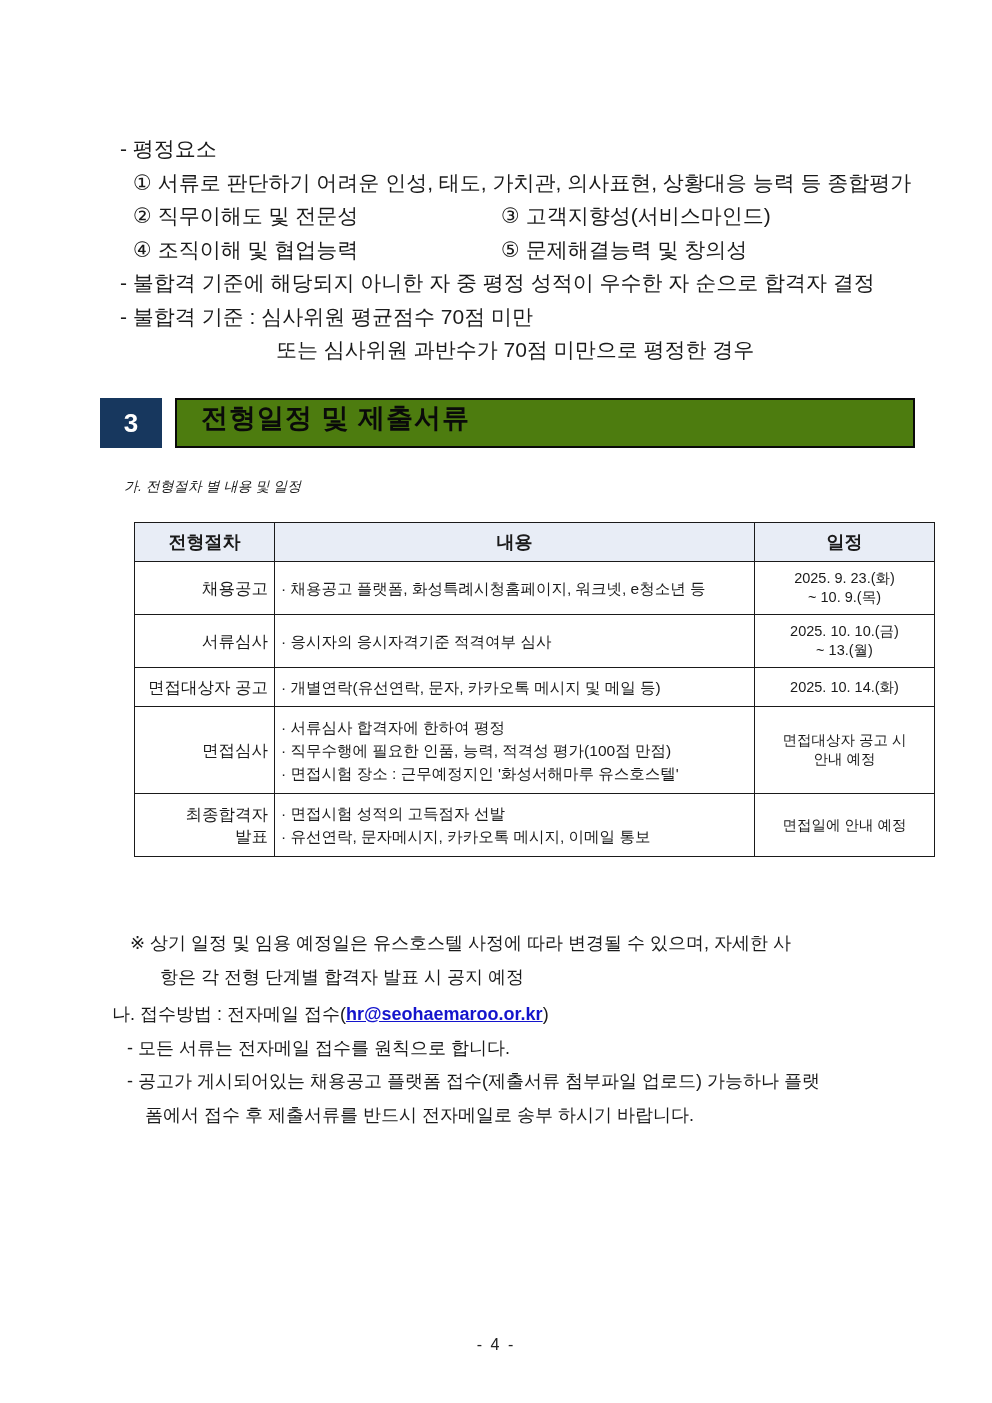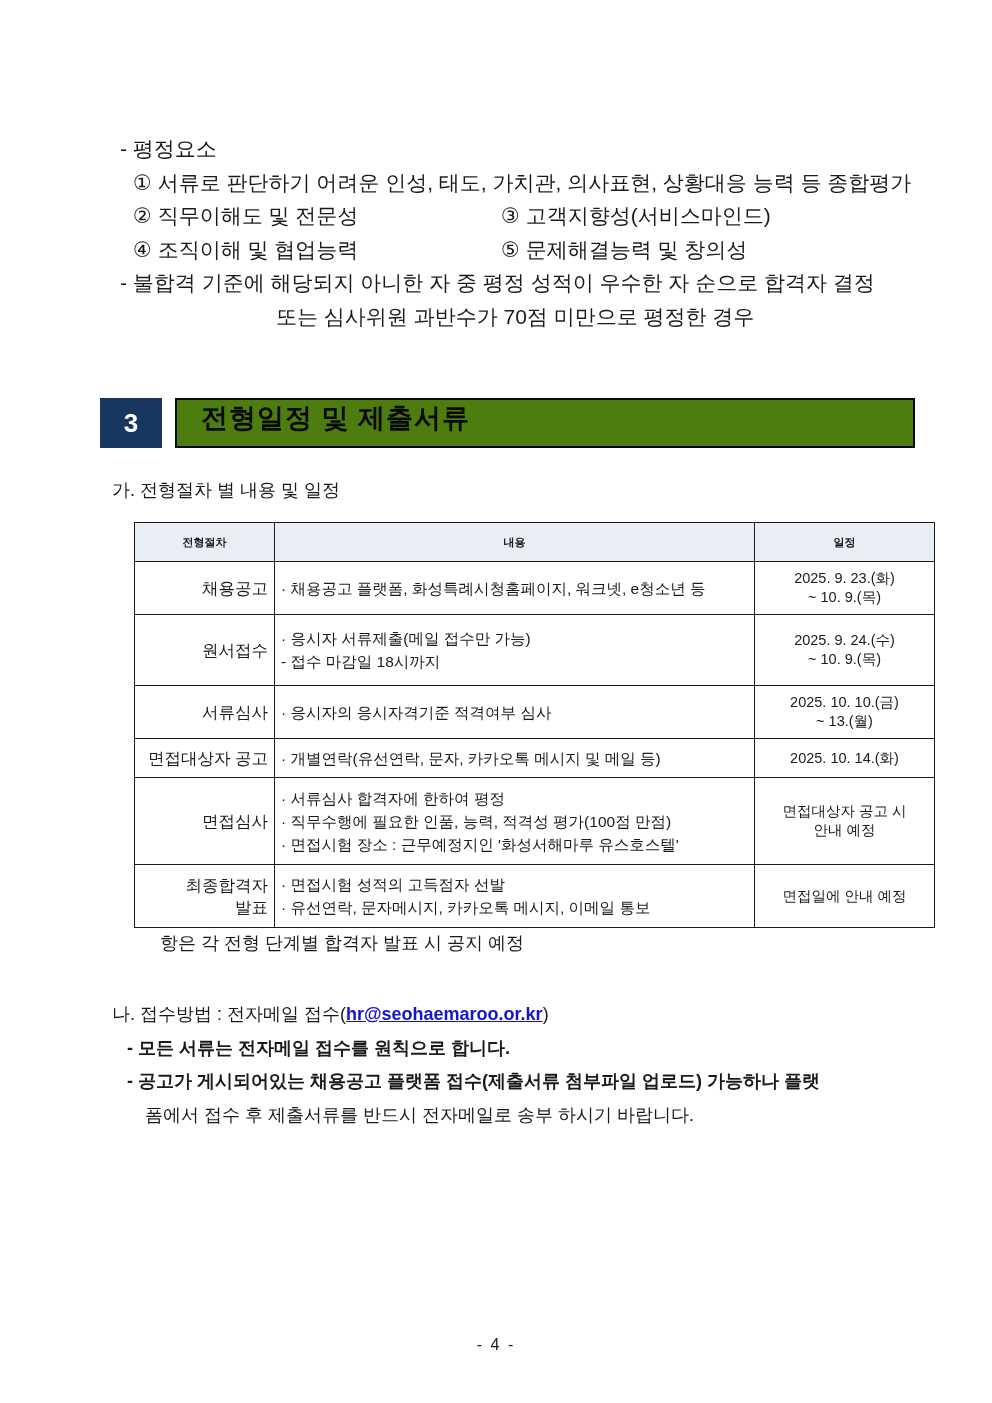--- a/index.html
+++ b/index.html
@@ -13,60 +13,61 @@
   .cols .col1{display:inline-block;width:368px;}
 
   
   .sec-header{position:absolute;top:398px;left:100px;display:flex;align-items:stretch;height:50px;}
   .sec-num{width:62px;background:#17375e;color:#ffffff;font-size:26px;font-weight:bold;
            display:flex;align-items:center;justify-content:center;}
   .sec-gap{width:13px;}
   .sec-title-box{width:712px;border:2px solid #0a0a0a;background:#4d7c0f;display:flex;align-items:flex-start;
                  padding-left:24px;font-size:27px;font-weight:bold;letter-spacing:1px;color:#0a0a0a;}
 
-  .subtitle{position:absolute;top:478px;left:112px;font-size:18px;}
+  .subtitle{position:absolute;top:478px;left:124px;font-size:14px;font-style:italic;}
 
   
   table.sched{position:absolute;top:522px;left:134px;width:800px;border-collapse:collapse;table-layout:fixed;
               border:1.5px solid #1a1a1a;}
   table.sched td,table.sched th{border:1px solid #1a1a1a;vertical-align:middle;padding:2px 6px;}
-  table.sched th{background:#e8edf6;font-size:11px;font-weight:bold;text-align:center;height:34px;}
+  table.sched th{background:#e8edf6;font-size:18px;font-weight:bold;text-align:center;height:34px;}
   td.proc{text-align:right;font-size:16.5px;line-height:22px;}
   td.cont{font-size:15.5px;line-height:23px;padding-left:10px;}
   td.date{text-align:center;font-size:14.5px;line-height:19px;}
   tr.r1 td{height:48px;} tr.r2 td{height:66px;} tr.r3 td{height:48px;}
   tr.r4 td{height:34px;} tr.r5 td{height:82px;} tr.r6 td{height:58px;}
 
   
   .note{position:absolute;top:926px;left:130px;width:812px;font-size:18px;line-height:34px;white-space:nowrap;}
   .note .note2{padding-left:30px;}
 
   
   .submission{position:absolute;top:998px;left:112px;width:830px;font-size:18px;line-height:33.5px;white-space:nowrap;}
-  .sub-dash{padding-left:15px;font-weight:bold;}
+  .sub-dash{padding-left:15px;}
   .sub-wrap{padding-left:33px;}
   a.email{color:#1414cc;text-decoration:underline;cursor:pointer;font-weight:bold;}
 
   .pagenum{position:absolute;top:1336px;left:0;width:100%;text-align:center;font-size:16px;letter-spacing:2px;color:#222;}
 </style>
 </head>
 <body>
 
 <div class="page">
 
   <section class="eval">
     <div>- 평정요소</div>
     <div class="l-item">① 서류로 판단하기 어려운 인성, 태도, 가치관, 의사표현, 상황대응 능력 등 종합평가</div>
     <div class="l-item cols">
       <span class="col1">② 직무이해도 및 전문성</span><span>③ 고객지향성(서비스마인드)</span>
     </div>
     <div class="l-item cols">
       <span class="col1">④ 조직이해 및 협업능력</span><span>⑤ 문제해결능력 및 창의성</span>
     </div>
     <div>- 불합격 기준에 해당되지 아니한 자 중 평정 성적이 우수한 자 순으로 합격자 결정</div>
+    <div>- 불합격 기준 : 심사위원 평균점수 70점 미만</div>
     <div class="l-cont">또는 심사위원 과반수가 70점 미만으로 평정한 경우</div>
   </section>
 
   <div class="sec-header">
     <div class="sec-num">3</div>
     <div class="sec-gap"></div>
     <div class="sec-title-box">
       <span>전형일정 및 제출서류</span>
     </div>
   </div>
@@ -87,31 +88,20 @@
       </tr>
     </thead>
     <tbody>
       <tr class="r1">
         <td class="proc">채용공고</td>
         <td class="cont">
           <div>· 채용공고 플랫폼, 화성특례시청홈페이지, 워크넷, e청소년 등</div>
         </td>
         <td class="date">
           <div>2025. 9. 23.(화)</div>
-          <div>~ 10. 9.(목)</div>
-        </td>
-      </tr>
-      <tr class="r2">
-        <td class="proc">원서접수</td>
-        <td class="cont">
-          <div>· 응시자 서류제출(메일 접수만 가능)</div>
-          <div> - 접수 마감일 18시까지</div>
-        </td>
-        <td class="date">
-          <div>2025. 9. 24.(수)</div>
           <div>~ 10. 9.(목)</div>
         </td>
       </tr>
       <tr class="r3">
         <td class="proc">서류심사</td>
         <td class="cont">
           <div>· 응시자의 응시자격기준 적격여부 심사</div>
         </td>
         <td class="date">
           <div>2025. 10. 10.(금)</div>
@@ -149,20 +139,21 @@
           <div>· 유선연락, 문자메시지, 카카오톡 메시지, 이메일 통보</div>
         </td>
         <td class="date">
           <div>면접일에 안내 예정</div>
         </td>
       </tr>
     </tbody>
   </table>
 
   <div class="note">
+    <div>※ 상기 일정 및 임용 예정일은 유스호스텔 사정에 따라 변경될 수 있으며, 자세한 사</div>
     <div class="note2">항은 각 전형 단계별 합격자 발표 시 공지 예정</div>
   </div>
 
   <section class="submission">
     <div>
       <span>나. 접수방법 : 전자메일 접수(</span><a class="email">hr@seohaemaroo.or.kr</a><span>)</span>
     </div>
     <div class="sub-dash">- 모든 서류는 전자메일 접수를 원칙으로 합니다.</div>
     <div class="sub-dash">- 공고가 게시되어있는 채용공고 플랫폼 접수(제출서류 첨부파일 업로드) 가능하나 플랫</div>
     <div class="sub-wrap">폼에서 접수 후 제출서류를 반드시 전자메일로 송부 하시기 바랍니다.</div>

